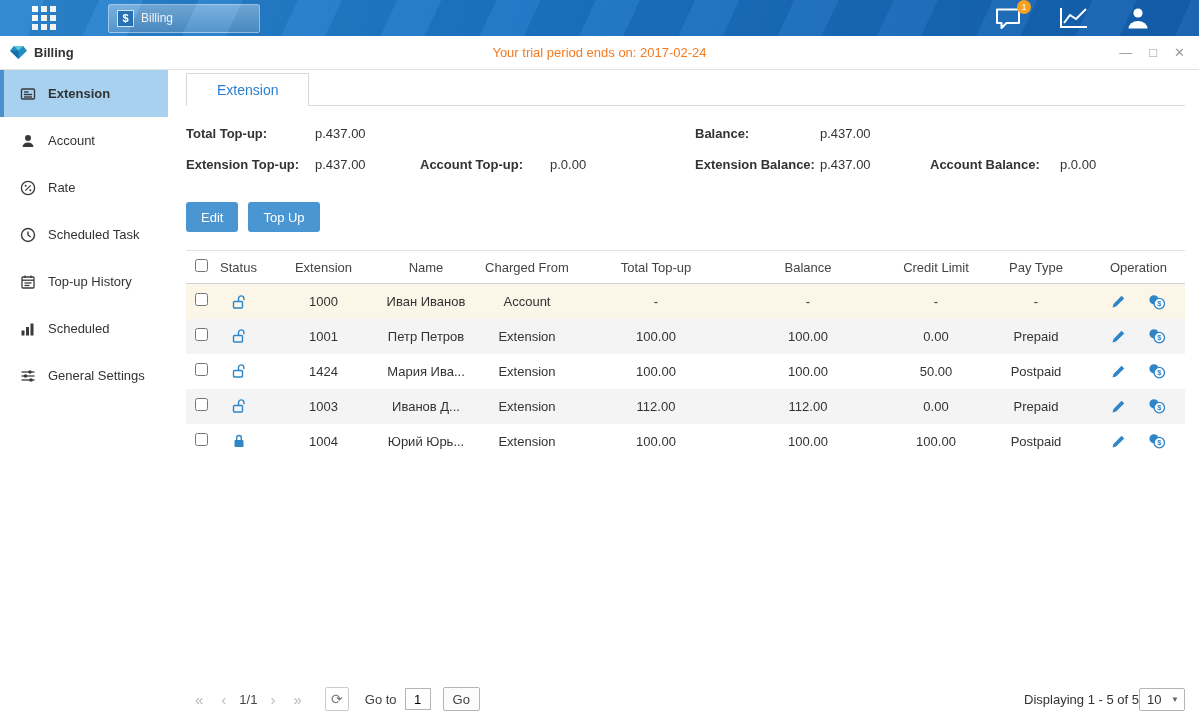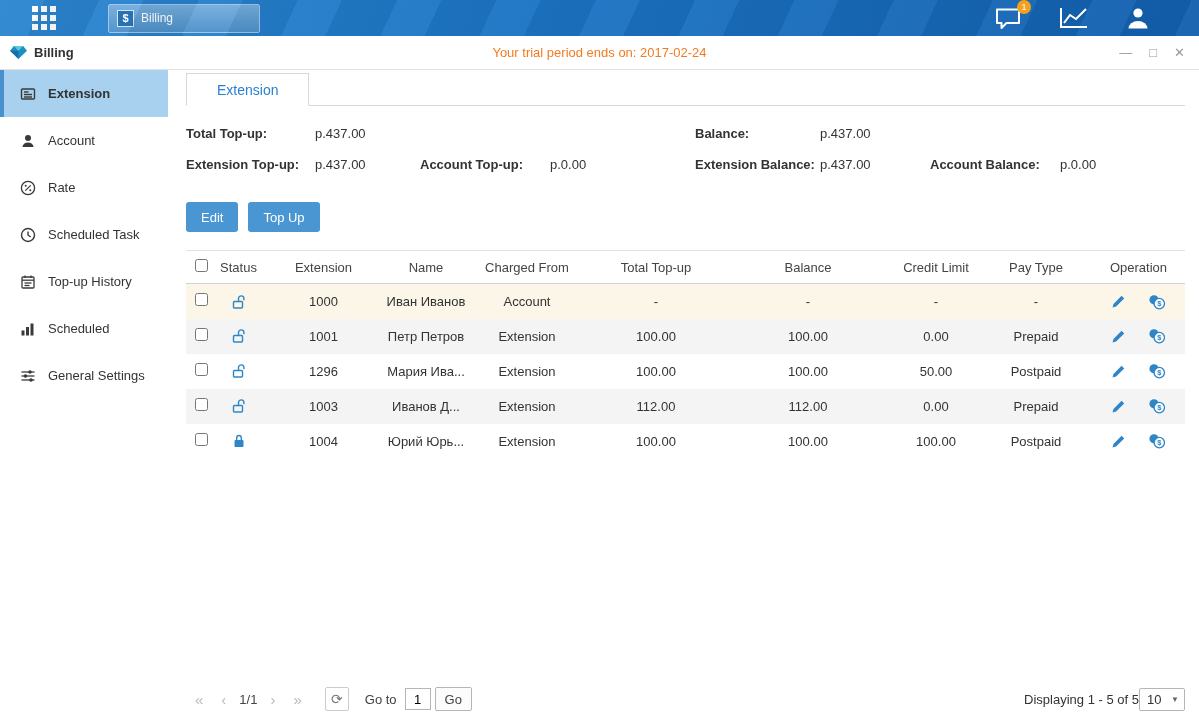--- a/index.html
+++ b/index.html
@@ -118,21 +118,21 @@
     width: 24px; height: 24px; border: 1px solid #ccc; border-radius: 2px;
     display: flex; align-items: center; justify-content: center;
     color: #777; margin-left: 14px; cursor: pointer; font-size: 14px; background: #fff;
   }
   .pg-goto-label { margin-left: 16px; color: #404040; }
   .pg-input {
     width: 26px; height: 22px; border: 1px solid #b5b5b5; margin-left: 8px;
     text-align: center; font-size: 13px; font-family: "Liberation Sans", sans-serif;
   }
   .pg-go {
-    margin-left: 4px; height: 24px; padding: 0 9px;
+    margin-left: 12px; height: 24px; padding: 0 9px;
     border: 1px solid #b5b5b5; border-radius: 2px; background: #fcfcfc;
     font-size: 13px; color: #444; cursor: pointer; font-family: "Liberation Sans", sans-serif;
   }
   .pg-right { margin-left: auto; display: flex; align-items: center; }
   .pg-displaying { color: #333; }
   .pg-select {
     width: 46px; height: 23px; border: 1px solid #b5b5b5; border-radius: 2px;
     display: flex; align-items: center; justify-content: space-between;
     padding: 0 5px 0 7px; cursor: pointer; background: #fff; color: #333;
   }
@@ -408,21 +408,21 @@
         <td><input type="checkbox" style=""></td>
         <td>
           <span class="lockicon">
             <svg width="16" height="16" viewBox="0 0 16 16">
                   <rect x="2.5" y="7.5" width="9" height="6.5" rx="1" fill="none" stroke="#2e86c8" stroke-width="1.4"></rect>
                   <path d="M7.5 7.5 V4.6 a2.7 2.7 0 0 1 5.4 0 V6.2" fill="none" stroke="#2e86c8" stroke-width="1.4"></path>
                 </svg>
           </span>
           
         </td>
-        <td>1296</td>
+        <td>1424</td>
         <td>Мария Ива...</td>
         <td>Extension</td>
         <td>100.00</td>
         <td>100.00</td>
         <td>50.00</td>
         <td>Postpaid</td>
         <td class="c-op">
           <span>
             <svg width="15" height="15" viewBox="0 0 15 15">
                   <path d="M1.5 13.5 l1-3.6 8.1-8.1 2.6 2.6-8.1 8.1z" fill="#2e86c8"></path>

